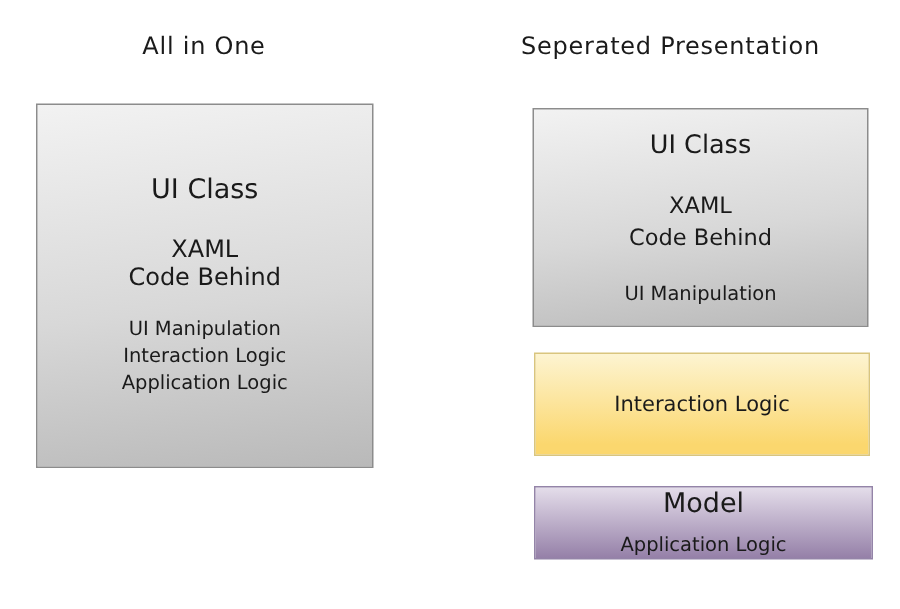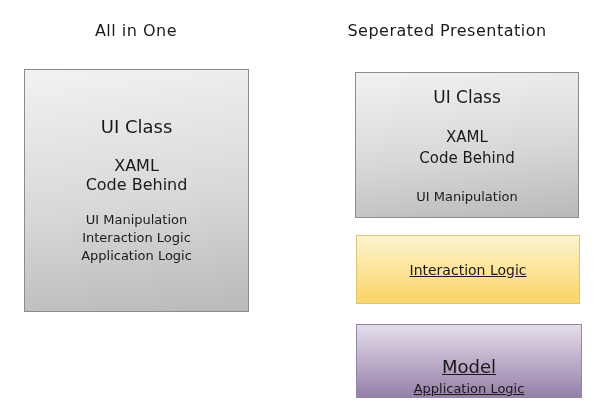--- a/index.html
+++ b/index.html
@@ -17,21 +17,21 @@
     top: 17px;
     font-size: 16px;
     line-height: 28px;
     text-align: center;
     letter-spacing: 0.5px;
     white-space: nowrap;
   }
   .title-left  { left: 24px;  width: 224px; }
   .title-right { left: 305px; width: 284px; }
 
-  .box { position: absolute; box-sizing: border-box; text-decoration: underline; }
+  .box { position: absolute; box-sizing: border-box; }
 
   .gray-box {
     background: linear-gradient(173deg,
       var(--gray-box-top, #f2f2f2) 0%,
       #d8d8d8 55%,
       var(--gray-box-bottom, #b9b9b9) 100%);
     border: 1px solid var(--gray-box-border, #8c8c8c);
   }
   .box-allinone { left: 24px;  top: 69px; width: 225px; height: 243px; }
   .box-uiclass  { left: 355px; top: 72px; width: 224px; height: 146px; }
@@ -42,26 +42,26 @@
       var(--yellow-box-top, #fdf4d1) 0%,
       var(--yellow-box-bottom, #fbd76e) 85%,
       #f8d express068 100%);
     background: linear-gradient(to bottom,
       var(--yellow-box-top, #fdf4d1) 0%,
       var(--yellow-box-bottom, #fbd76e) 90%);
     border: 1px solid var(--yellow-box-border, #d9c57e);
     display: flex; align-items: center; justify-content: center;
   }
   .purple-box {
-    left: 356px; top: 324px; width: 226px; height: 74px;
+    left: 356px; top: 324px; width: 226px; height: 49px;
     background: linear-gradient(to bottom,
       var(--purple-box-top, #e4ddea) 0%,
       var(--purple-box-bottom, #9580a8) 100%);
     border: 1px solid var(--purple-box-border, #9484a8);
-    display: flex; flex-direction: column; align-items: center; justify-content: flex-end;
+    display: flex; flex-direction: column; align-items: center; justify-content: space-between;
   }
 
   .line { position: absolute; left: 0; width: 100%; text-align: center; white-space: nowrap; }
 
   
   .al-1 { top: 46px;  font-size: 18px; line-height: 22px; }
   .al-2 { top: 86px;  font-size: 16px; line-height: 19px; }
   .al-3 { top: 105px; font-size: 16px; line-height: 19px; }
   .al-4 { top: 141px; font-size: 13px; line-height: 17px; }
   .al-5 { top: 159px; font-size: 13px; line-height: 17px; }

